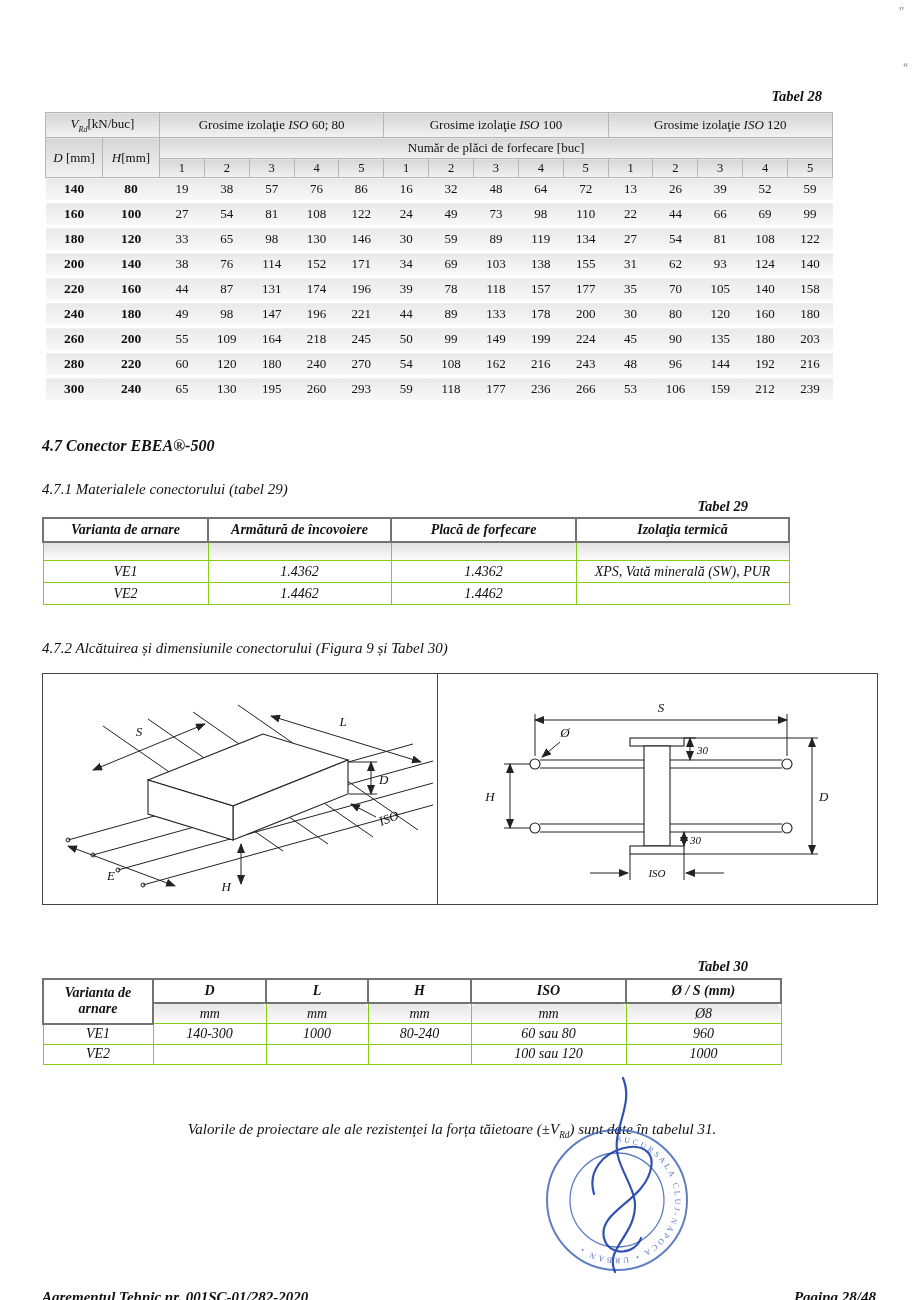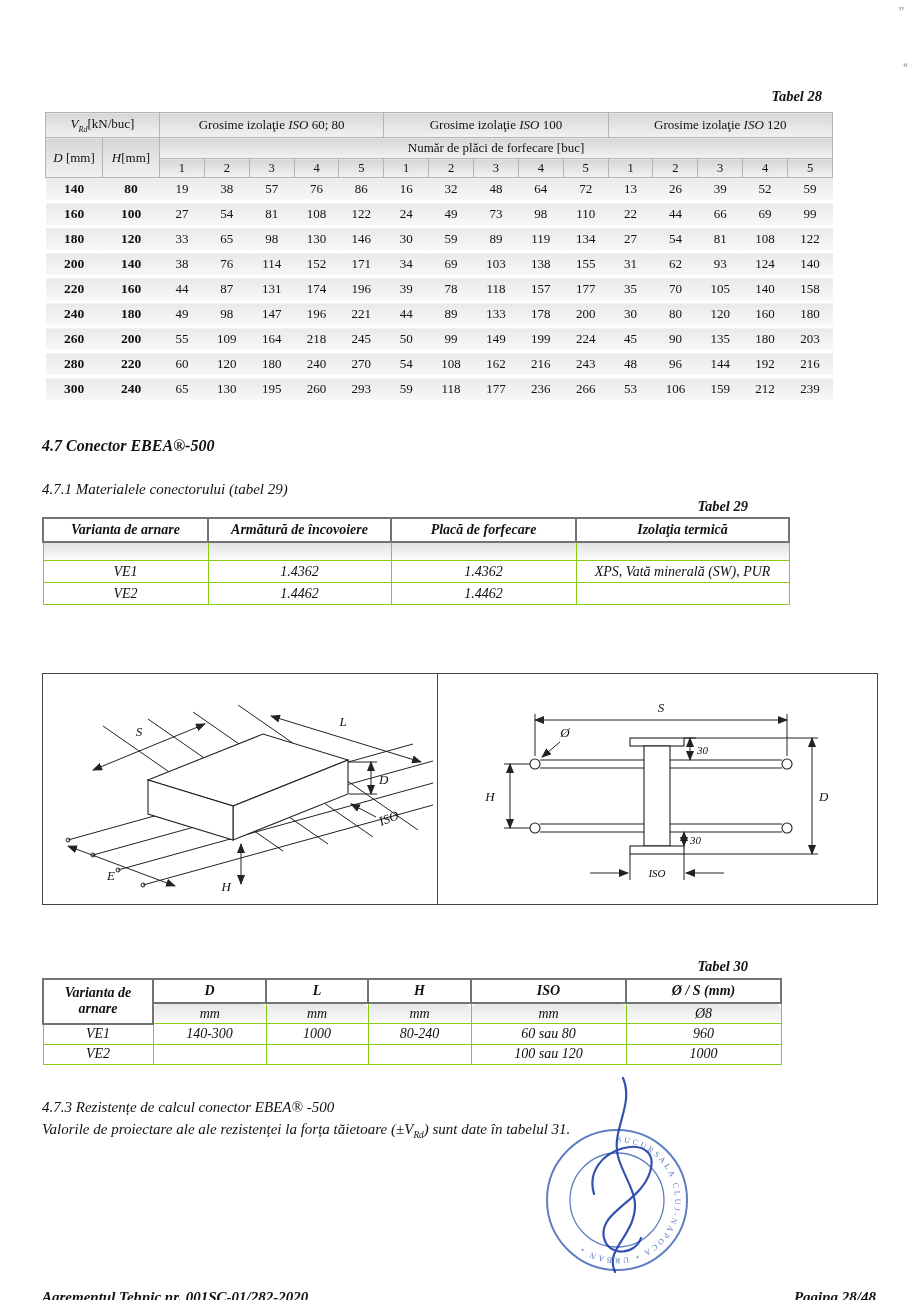--- a/index.html
+++ b/index.html
@@ -23,21 +23,21 @@
   #t28 th{border:1px solid #b5b5b5;font-weight:normal;background:linear-gradient(180deg,#d6d6d6,#f2f2f2);
           font-size:13px;padding:0 0;text-align:center;}
   #t28 .vrdh,#t28 .grp{height:24px;}
   #t28 .sub{height:20px;}
   #t28 .num{height:18px;font-size:12.5px;}
   #t28 td{text-align:center;background:linear-gradient(180deg,#e9e9e9,#f8f8f8);
           border-bottom:3px solid #fff;padding:2px 0;font-size:13px;height:18px;}
   #t28 td.dh{font-weight:bold;font-size:13.5px;}
 
   
-  .hd{position:absolute;left:42px;font-style:italic;}
+  .hd{position:absolute;left:42px;font-style:italic;text-align:center;}
   .h47{top:437px;font-weight:bold;font-size:16px;}
   .h471{top:481px;font-size:15px;}
   .h472{top:640px;font-size:15px;}
   .h473{top:1099px;font-size:15px;}
   .p473{top:1121px;font-size:15px;width:820px;}
 
   
   .doc-table{position:absolute;left:42px;border-collapse:collapse;table-layout:fixed;
              text-align:center;font-style:italic;font-size:14px;}
   .doc-table th{border:2px solid #737373;font-size:14px;padding:3px 2px;font-weight:bold;}
@@ -333,20 +333,21 @@
         </tr>
         <tr>
           <td>VE2</td>
           <td>1.4462</td>
           <td>1.4462</td>
           <td></td>
         </tr>
       </tbody>
   </table>
 
+  <div class="hd h472">4.7.2 Alcătuirea și dimensiunile conectorului (Figura 9 și Tabel 30)</div>
 
   <div class="figure">
     <div class="fig-left">
       <svg viewBox="0 0 394 230">
         <defs>
           <marker id="mA" markerWidth="10" markerHeight="8" refX="9" refY="4" orient="auto-start-reverse" markerUnits="userSpaceOnUse">
             <path d="M0,0 L10,4 L0,8 z" fill="#222"></path>
           </marker>
         </defs>
         <g stroke="#222" fill="none" stroke-width="1">
@@ -483,21 +484,20 @@
           <td>VE2</td>
           <td></td>
           <td></td>
           <td></td>
           <td>100 sau 120</td>
           <td>1000</td>
         </tr>
       </tbody>
   </table>
 
-  <div class="hd h473">4.7.3 Rezistențe de calcul conector EBEA® -500</div>
   <div class="hd p473">
     <span>Valorile de proiectare ale ale rezistenței la forța tăietoare (±</span><i><span>V</span><sub>Rd</sub></i><span>) sunt date în tabelul 31.</span>
   </div>
 
   <div class="stamp">
     <svg viewBox="0 0 190 218">
       <g stroke="#3a5fb5" fill="none" opacity="0.8">
         <circle cx="95" cy="128" r="70" stroke-width="2"></circle>
         <circle cx="95" cy="128" r="47" stroke-width="1.3"></circle>
       </g>

